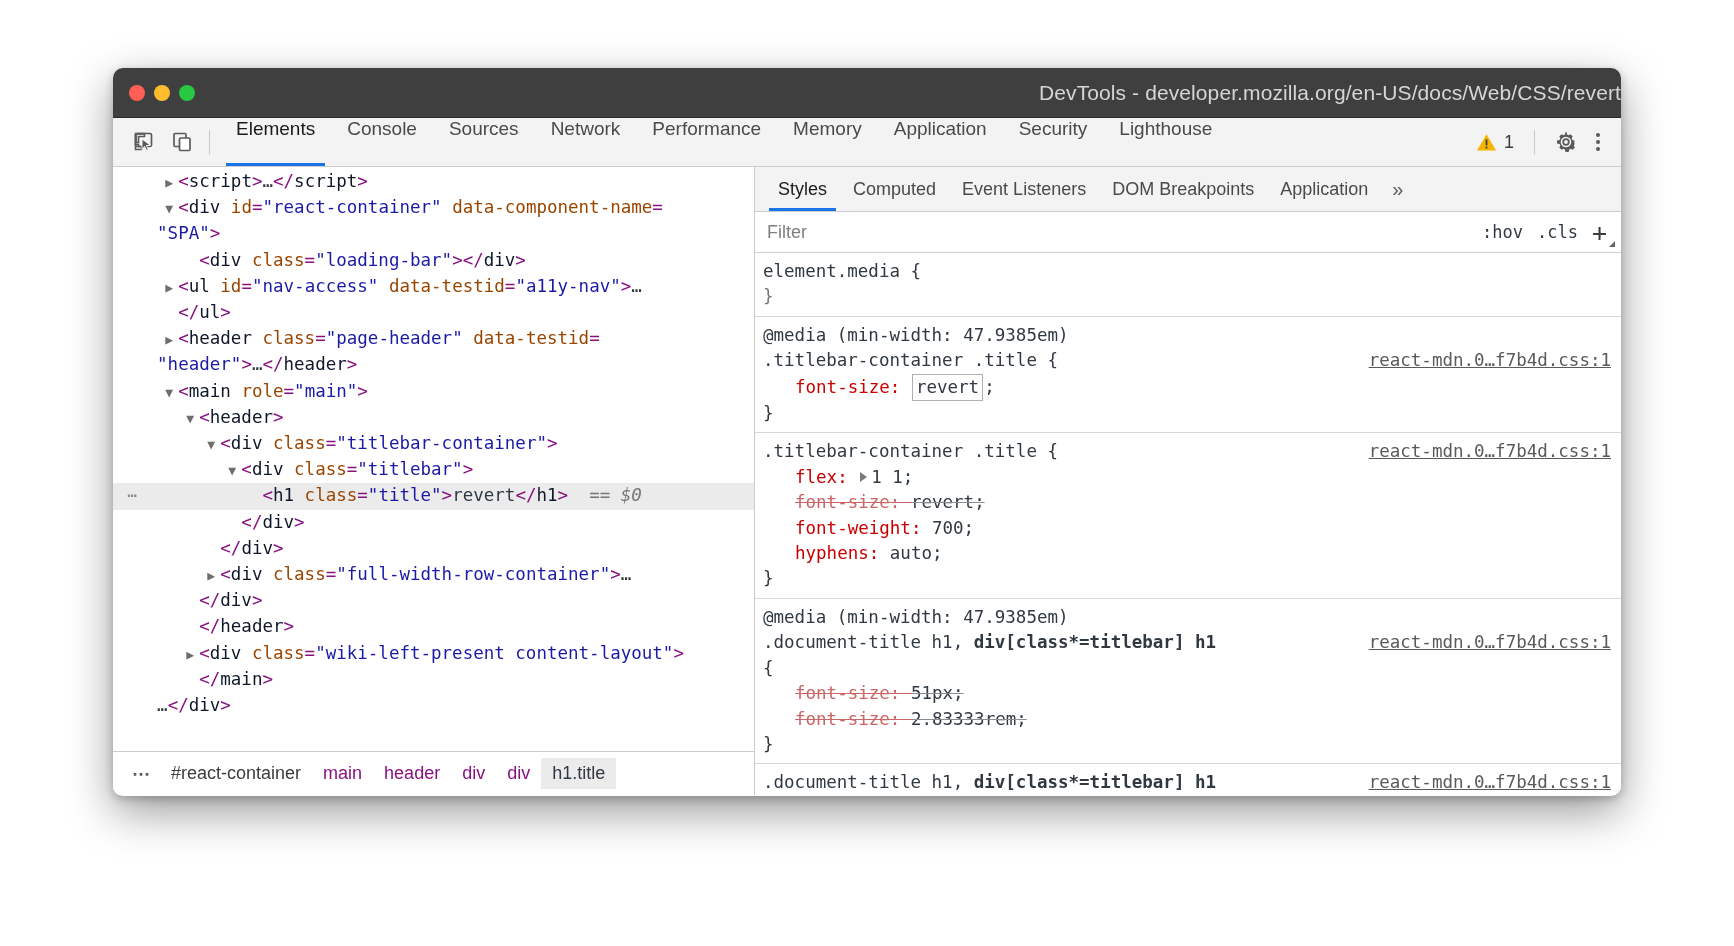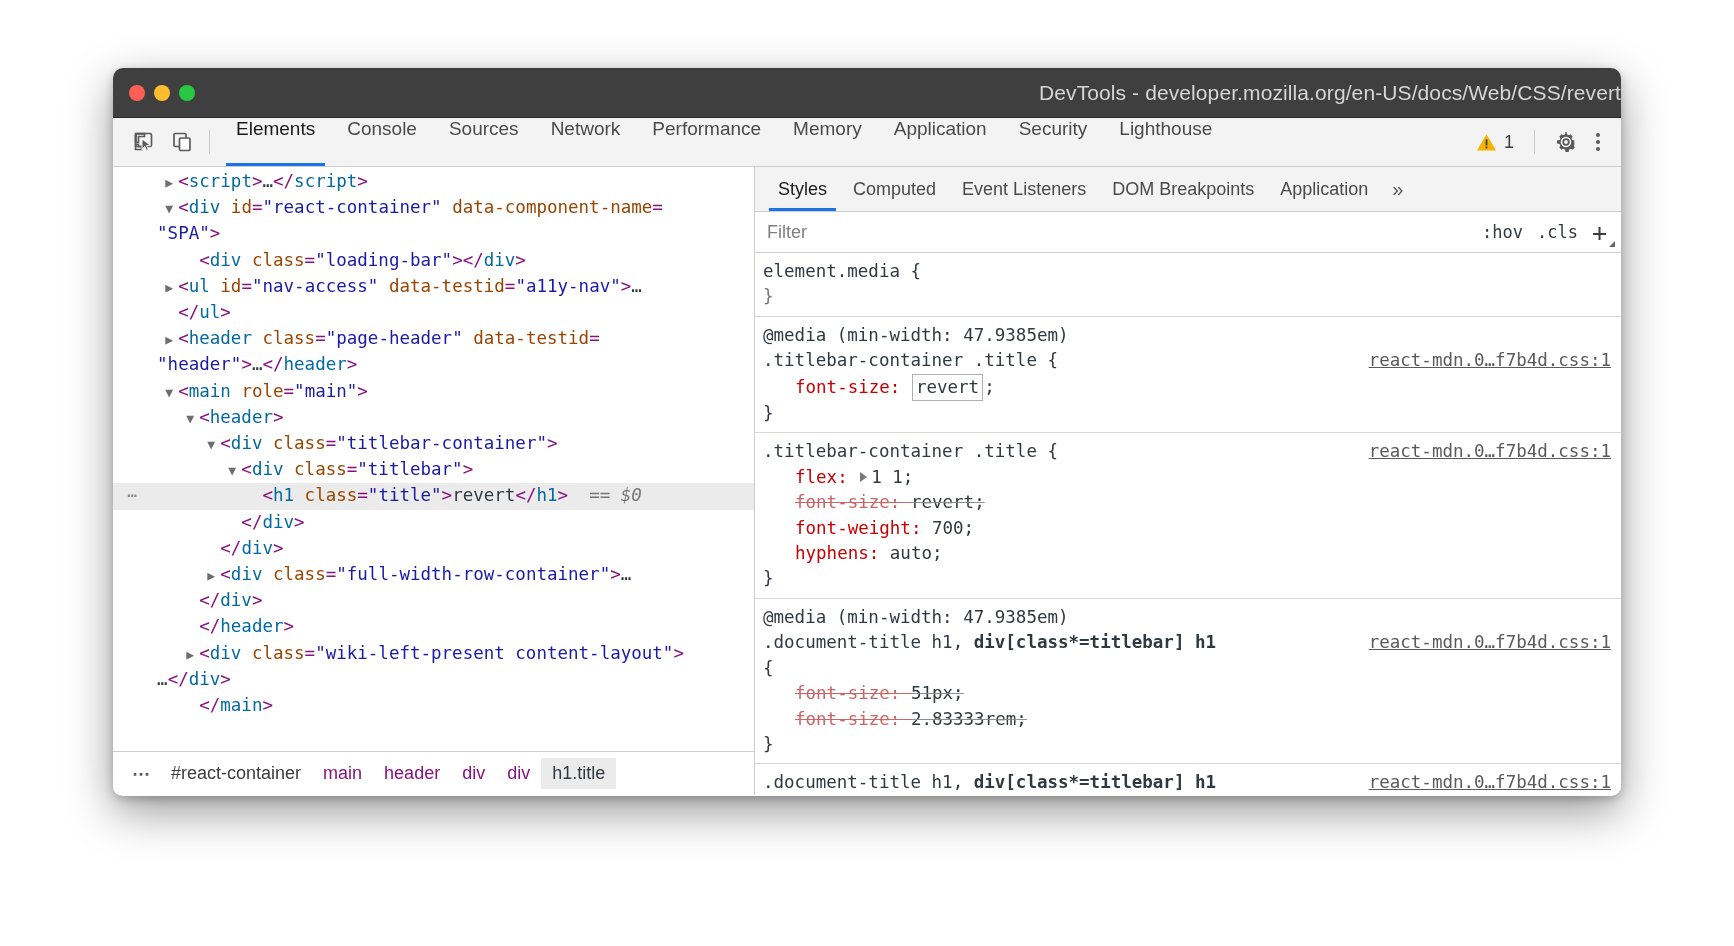--- a/index.html
+++ b/index.html
@@ -143,21 +143,21 @@
     background: #ebebeb;
   }
   .dom-row .ellip-gutter {
     position: absolute;
     left: 14px; top: 0;
     color: #888;
     letter-spacing: 1px;
     font-size: 17px;
   }
   .tw { color: #6e6e6e; font-size: 13px; display: inline-block; width: 13px; }
-  .tag { color: #0369a1; }
+  .tag { color: #0f172a; }
   .attr { color: #994500; }
   .val { color: #1a1aa6; }
   .punct { color: #881280; }
   .txt { color: #303942; }
   .eq0 { color: #777; font-style: italic; }
 
   
   .crumbs {
     height: 44px;
     border-top: 1px solid #cdcdcd;
@@ -396,22 +396,22 @@
             <div class="dom-row"><span>      </span><span class="tw">▼</span><span class="punct">&lt;</span><span class="tag">header</span><span class="punct">&gt;</span></div>
             <div class="dom-row"><span>        </span><span class="tw">▼</span><span class="punct">&lt;</span><span class="tag">div</span><span class="txt"> </span><span class="attr">class</span><span class="punct">=</span><span class="val">"titlebar-container"</span><span class="punct">&gt;</span></div>
             <div class="dom-row"><span>          </span><span class="tw">▼</span><span class="punct">&lt;</span><span class="tag">div</span><span class="txt"> </span><span class="attr">class</span><span class="punct">=</span><span class="val">"titlebar"</span><span class="punct">&gt;</span></div>
             <div class="dom-row selected"><span class="ellip-gutter">⋯</span><span>            </span><span class="tw"> </span><span class="punct">&lt;</span><span class="tag">h1</span><span class="txt"> </span><span class="attr">class</span><span class="punct">=</span><span class="val">"title"</span><span class="punct">&gt;</span><span class="txt">revert</span><span class="punct">&lt;/</span><span class="tag">h1</span><span class="punct">&gt;</span><span class="txt">  </span><span class="eq0">== $0</span></div>
             <div class="dom-row"><span>          </span><span class="tw"> </span><span class="punct">&lt;/</span><span class="tag">div</span><span class="punct">&gt;</span></div>
             <div class="dom-row"><span>        </span><span class="tw"> </span><span class="punct">&lt;/</span><span class="tag">div</span><span class="punct">&gt;</span></div>
             <div class="dom-row"><span>        </span><span class="tw">▶</span><span class="punct">&lt;</span><span class="tag">div</span><span class="txt"> </span><span class="attr">class</span><span class="punct">=</span><span class="val">"full-width-row-container"</span><span class="punct">&gt;</span><span class="txt">…</span></div>
             <div class="dom-row"><span>      </span><span class="tw"> </span><span class="punct">&lt;/</span><span class="tag">div</span><span class="punct">&gt;</span></div>
             <div class="dom-row"><span>      </span><span class="tw"> </span><span class="punct">&lt;/</span><span class="tag">header</span><span class="punct">&gt;</span></div>
             <div class="dom-row"><span>      </span><span class="tw">▶</span><span class="punct">&lt;</span><span class="tag">div</span><span class="txt"> </span><span class="attr">class</span><span class="punct">=</span><span class="val">"wiki-left-present content-layout"</span><span class="punct">&gt;</span></div>
+            <div class="dom-row"><span>      </span><span class="tw"> </span><span class="punct">&lt;/</span><span class="tag">main</span><span class="punct">&gt;</span></div>
             <div class="dom-row"><span>  </span><span class="tw"> </span><span class="txt">…</span><span class="punct">&lt;/</span><span class="tag">div</span><span class="punct">&gt;</span></div>
-            <div class="dom-row"><span>      </span><span class="tw"> </span><span class="punct">&lt;/</span><span class="tag">main</span><span class="punct">&gt;</span></div>
           </div>
       <div class="crumbs" id="crumbs">
             <span class="crumb dots">⋯</span>
             <span class="crumb plain">#react-container</span>
             <span class="crumb ">main</span>
             <span class="crumb ">header</span>
             <span class="crumb ">div</span>
             <span class="crumb ">div</span>
             <span class="crumb plain selected">h1.title</span>
           </div>

